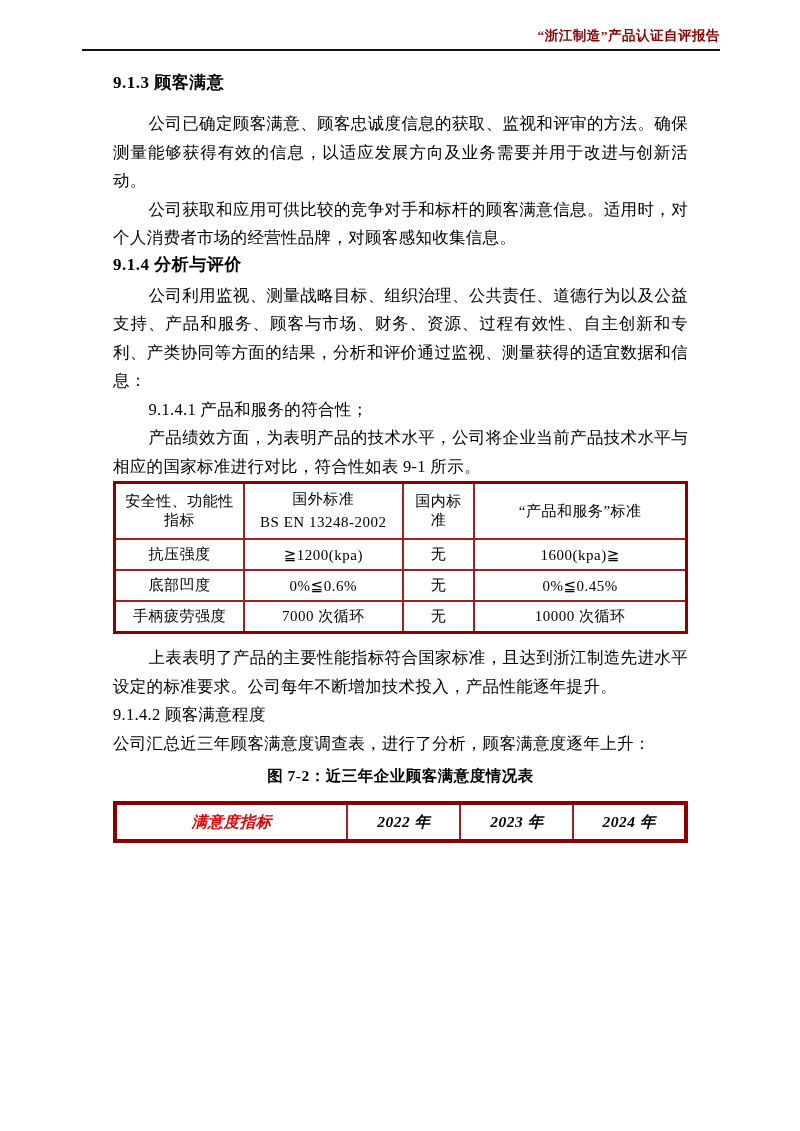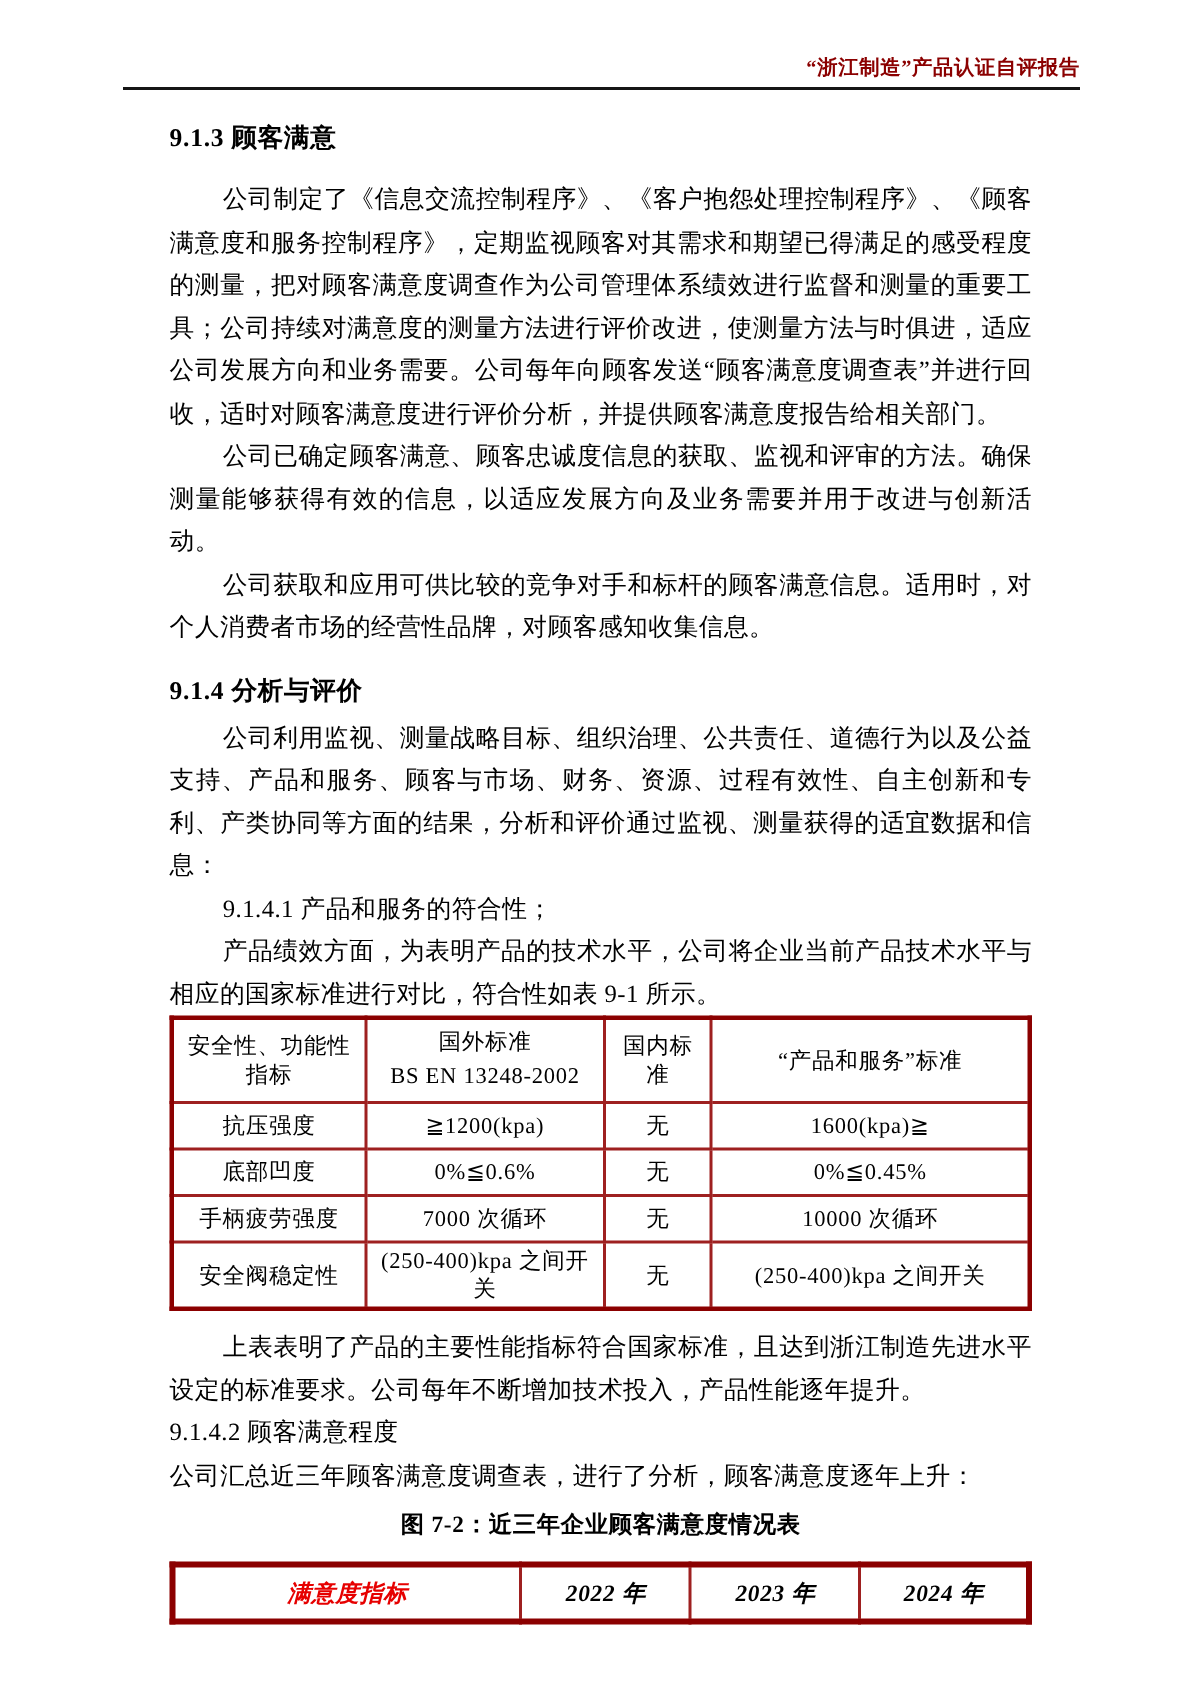--- a/index.html
+++ b/index.html
@@ -8,29 +8,29 @@
     --tbl-inner:#9e2020;
     --hl-red:#e60000;
   }
   html,body{margin:0;padding:0;background:#ffffff;}
   .page{
     width:800px;height:1131px;background:#fff;overflow:hidden;
     font-family:"Liberation Serif","DejaVu Serif",serif;color:#000;
     box-sizing:border-box;
   }
   .header-area{
-    margin:0 80px 0 82px;padding-top:36px;padding-bottom:4px;
+    margin:0 80px 0 82px;padding-top:26px;padding-bottom:4px;
     border-bottom:2px solid #151515;text-align:right;
   }
   .header-title{
     color:var(--header-red);font-size:13.5px;font-weight:bold;letter-spacing:.5px;
   }
   .content{margin:0 112px 0 113px;}
   .h-section{font-size:17px;font-weight:bold;margin:20px 0 16px;letter-spacing:.5px;}
-  .h-section.second{margin:16px 0 6px;}
+  .h-section.second{margin:0 0 6px;}
   .para{
     font-size:16.5px;line-height:28.5px;text-align:justify;
     text-indent:2.15em;margin:0;letter-spacing:.3px;
   }
   .para.no-indent{text-indent:0;}
   .caption{font-size:15.5px;font-weight:bold;text-align:center;margin:8px 0 6px;letter-spacing:.5px;}
   table.t1{
     width:100%;border-collapse:collapse;border:3px solid var(--tbl-dark);
     table-layout:fixed;
   }
@@ -58,21 +58,20 @@
 <div class="page">
 
   <div class="header-area">
     <span class="header-title">“浙江制造”产品认证自评报告</span>
   </div>
 
   <div class="content">
 
     <div class="h-section">9.1.3 顾客满意</div>
 
-    <p class="para">公司制定了《信息交流控制程序》、《客户抱怨处理控制程序》、《顾客满意度和服务控制程序》，定期监视顾客对其需求和期望已得满足的感受程度的测量，把对顾客满意度调查作为公司管理体系绩效进行监督和测量的重要工具；公司持续对满意度的测量方法进行评价改进，使测量方法与时俱进，适应公司发展方向和业务需要。公司每年向顾客发送“顾客满意度调查表”并进行回收，适时对顾客满意度进行评价分析，并提供顾客满意度报告给相关部门。</p>
     <p class="para">公司已确定顾客满意、顾客忠诚度信息的获取、监视和评审的方法。确保测量能够获得有效的信息，以适应发展方向及业务需要并用于改进与创新活动。</p>
     <p class="para">公司获取和应用可供比较的竞争对手和标杆的顾客满意信息。适用时，对个人消费者市场的经营性品牌，对顾客感知收集信息。</p>
 
     <div class="h-section second">9.1.4 分析与评价</div>
 
     <p class="para">公司利用监视、测量战略目标、组织治理、公共责任、道德行为以及公益支持、产品和服务、顾客与市场、财务、资源、过程有效性、自主创新和专利、产类协同等方面的结果，分析和评价通过监视、测量获得的适宜数据和信息：</p>
     <p class="para">9.1.4.1 产品和服务的符合性；</p>
     <p class="para">产品绩效方面，为表明产品的技术水平，公司将企业当前产品技术水平与相应的国家标准进行对比，符合性如表 9-1 所示。</p>
 
 
@@ -104,26 +103,20 @@
           <td>0%≦0.6%</td>
           <td>无</td>
           <td>0%≦0.45%</td>
         </tr>
         <tr class="drow">
           <td>手柄疲劳强度</td>
           <td>7000 次循环</td>
           <td>无</td>
           <td>10000 次循环</td>
         </tr>
-        <tr class="drow">
-          <td>安全阀稳定性</td>
-          <td>(250-400)kpa 之间开关</td>
-          <td>无</td>
-          <td>(250-400)kpa 之间开关</td>
-        </tr>
       </tbody>
     </table>
 
     <p class="para" style="margin-top:10px;">上表表明了产品的主要性能指标符合国家标准，且达到浙江制造先进水平设定的标准要求。公司每年不断增加技术投入，产品性能逐年提升。</p>
     <p class="para no-indent">9.1.4.2 顾客满意程度</p>
     <p class="para no-indent">公司汇总近三年顾客满意度调查表，进行了分析，顾客满意度逐年上升：</p>
 
     <div class="caption">图 7-2：近三年企业顾客满意度情况表</div>
 
     <table class="t2">

